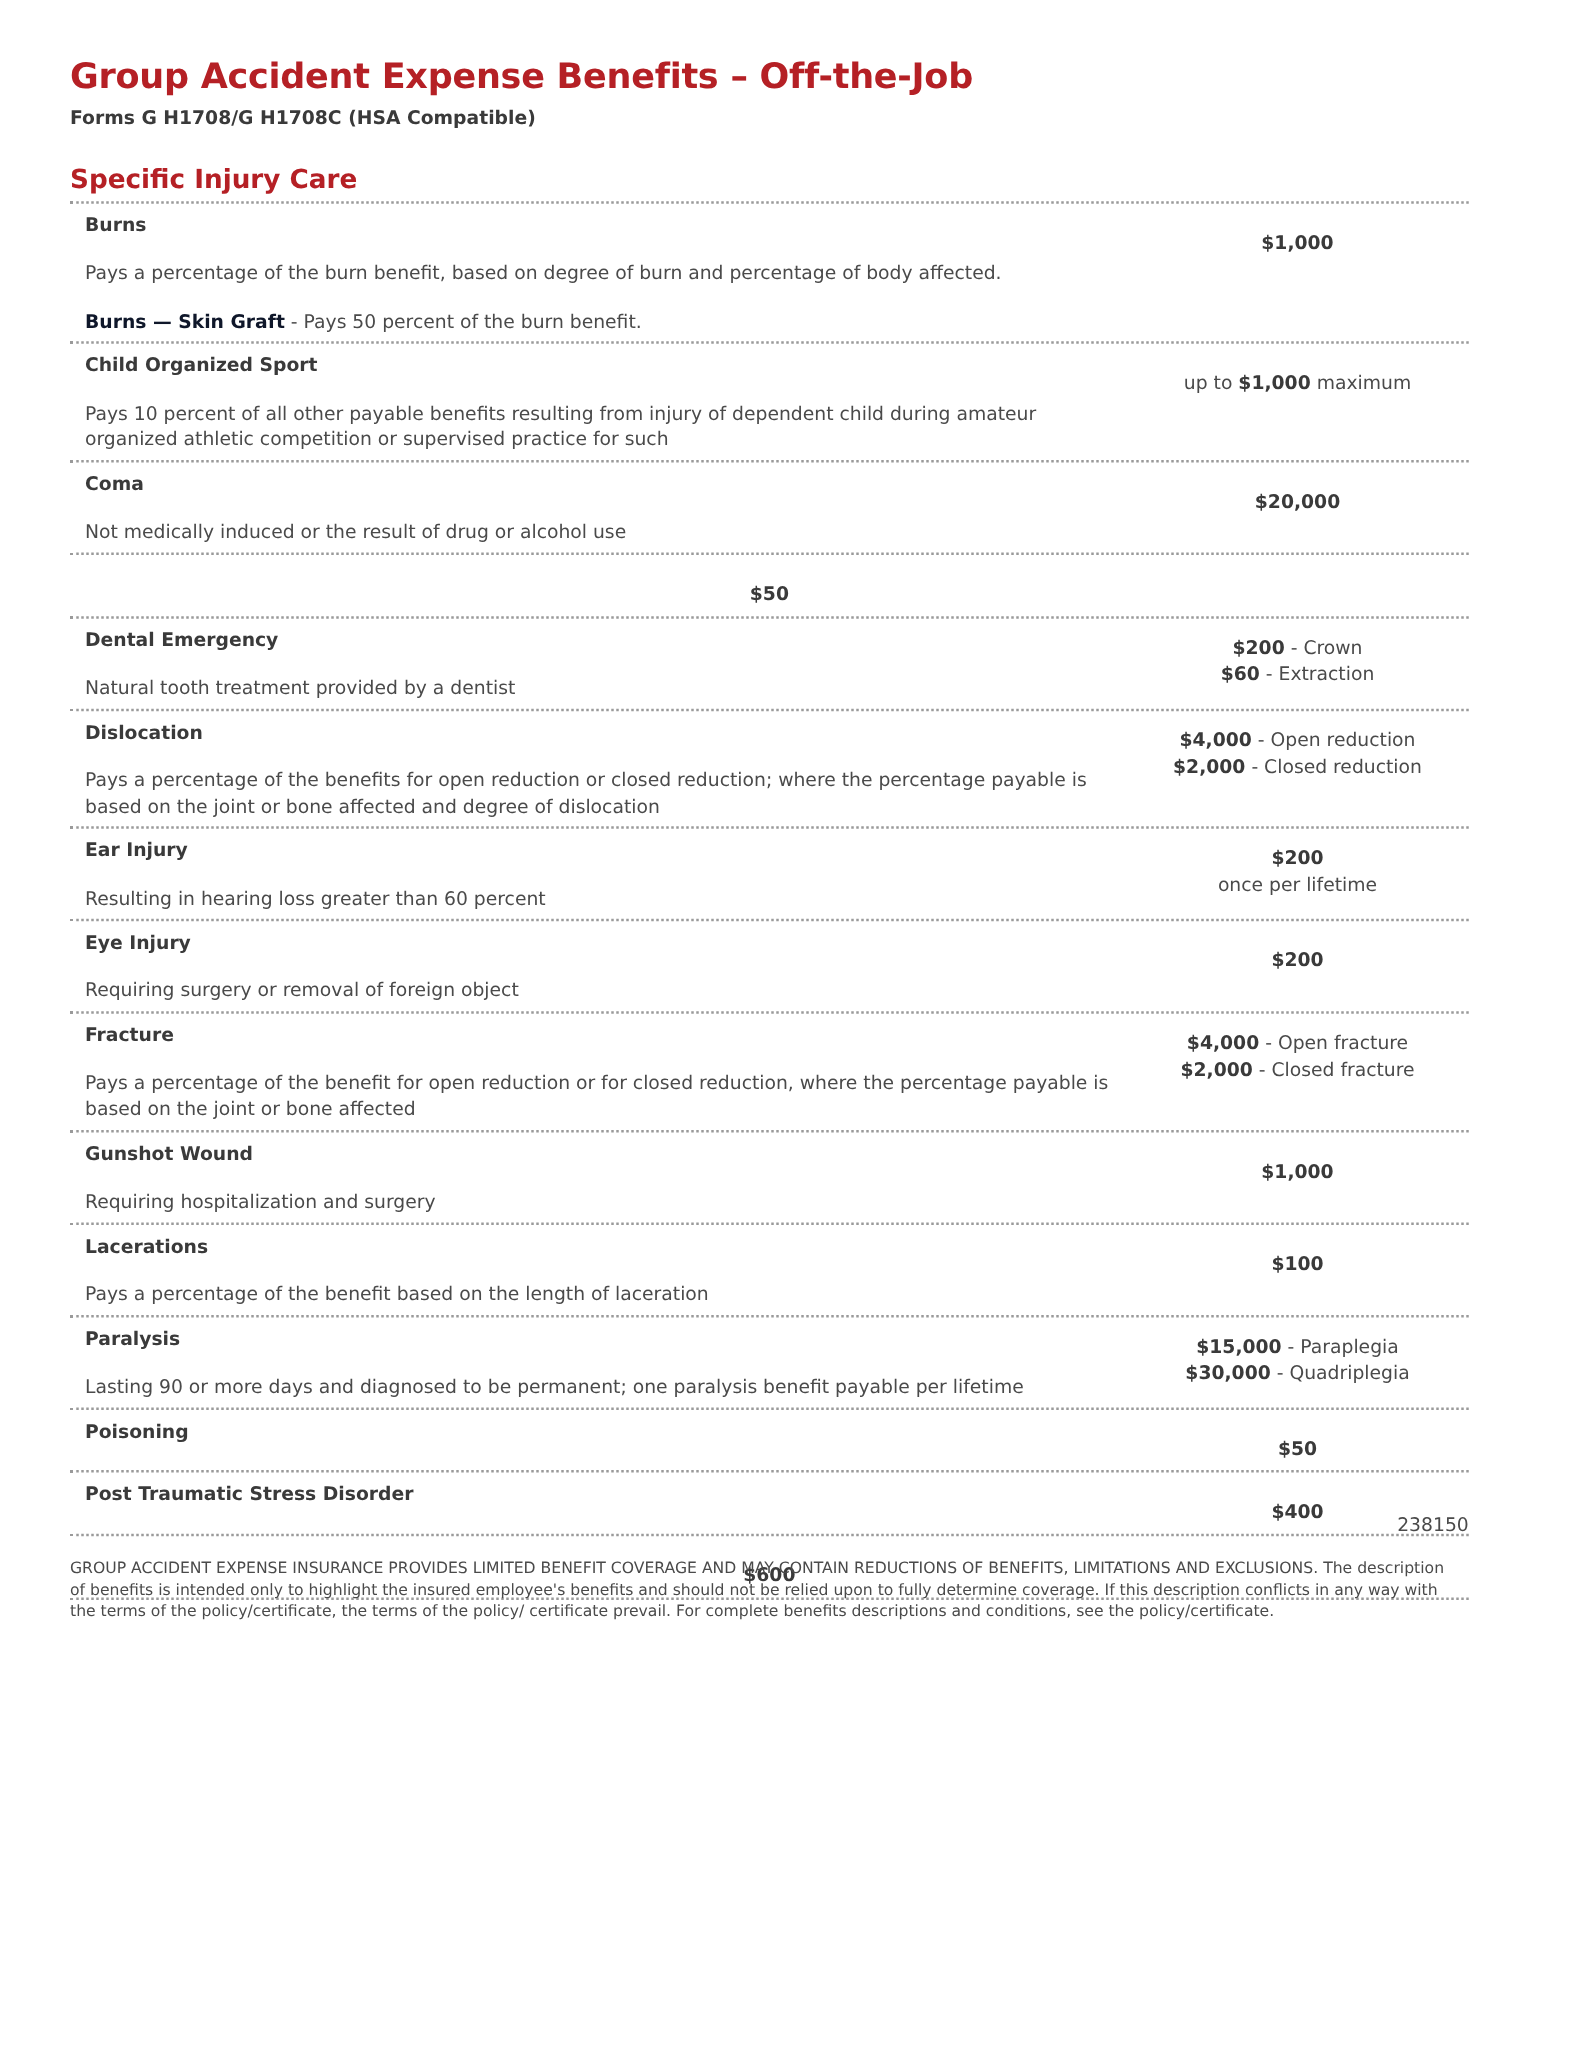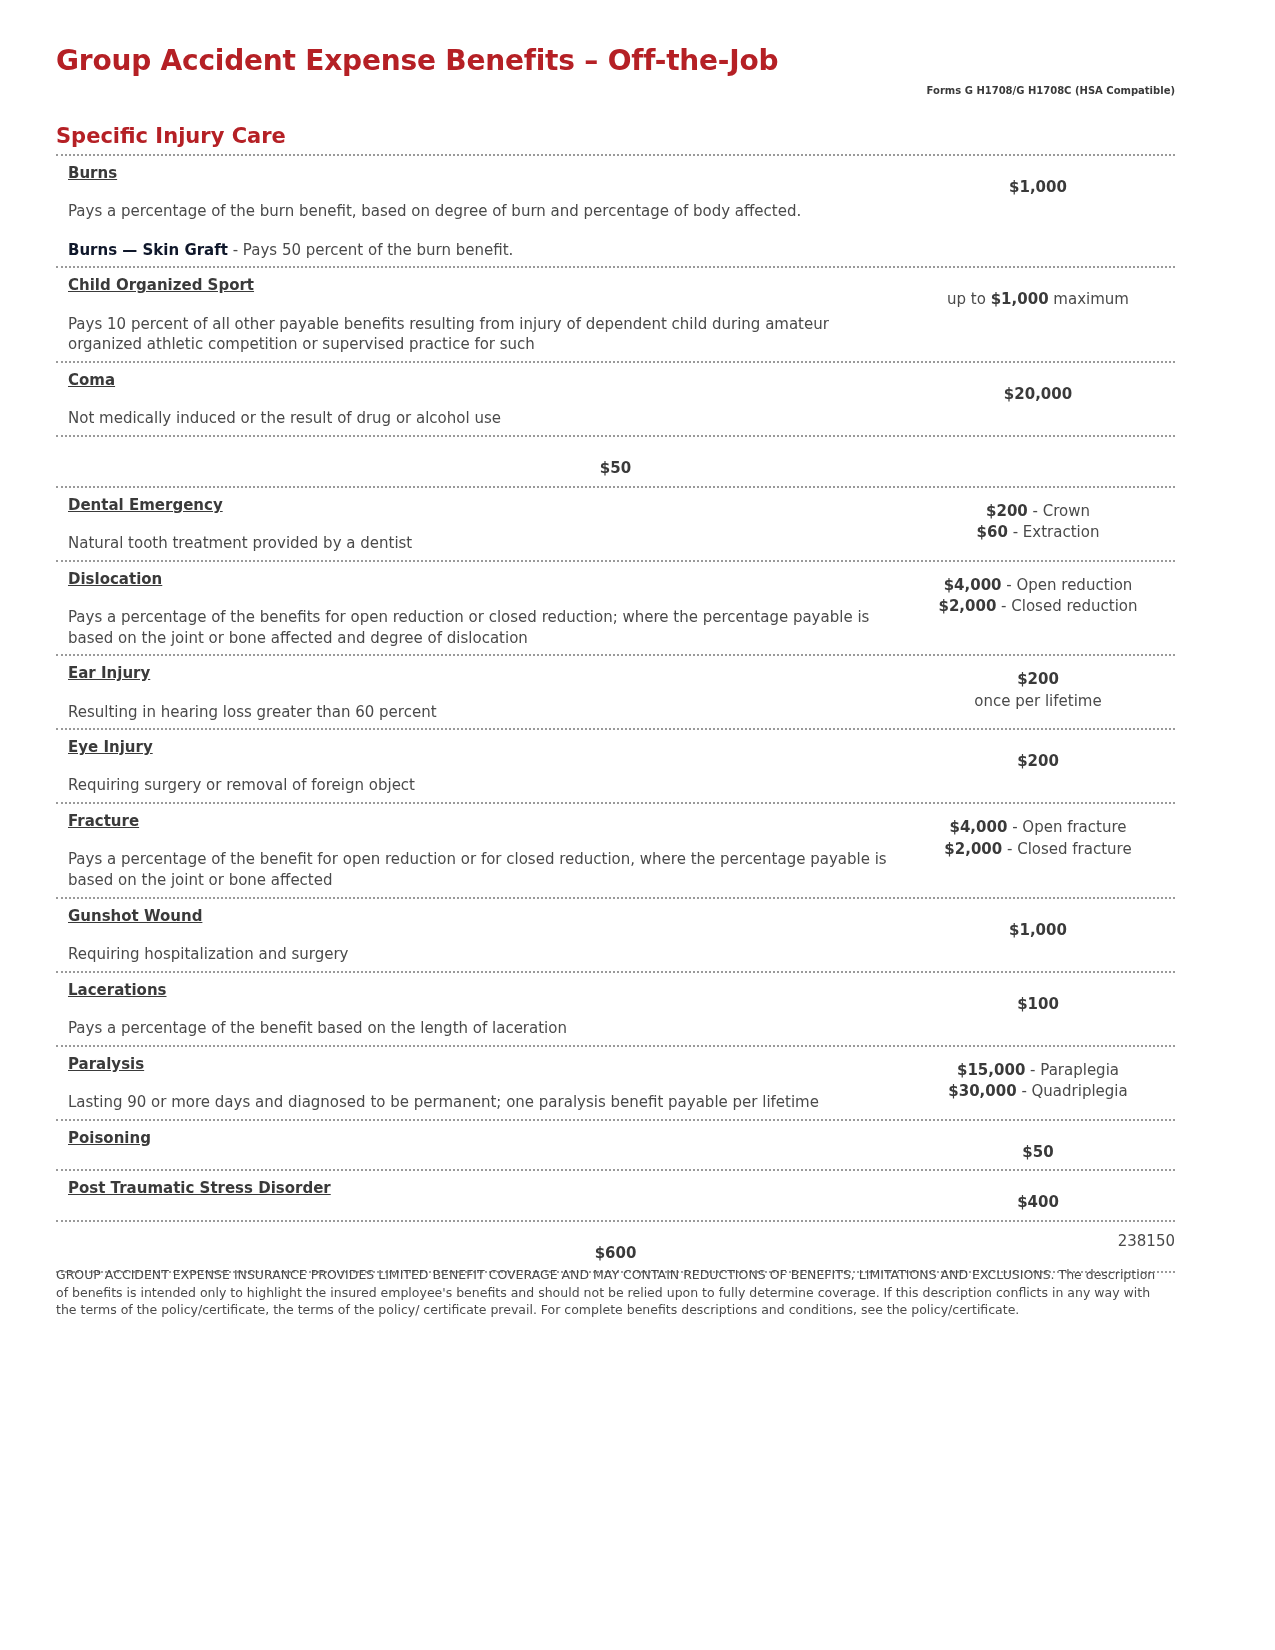--- a/index.html
+++ b/index.html
@@ -25,24 +25,23 @@
   .doc-title {
     color: #b52025;
     font-size: 28px;
     font-weight: bold;
     letter-spacing: -0.2px;
     margin: 0 0 8px 0;
     line-height: 1.1;
   }
   .doc-subtitle {
     color: #3a3a3a;
-    font-size: 10px;
+    font-size: 15px;
     font-weight: bold;
     margin: 0 0 28px 0;
-    text-align: right;
   }
   .section-title {
     color: #b52025;
     font-size: 21px;
     font-weight: bold;
     margin: 0 0 6px 0;
   }
   .dotted-rule {
     border-top: 2px dotted #9a9a9a;
     height: 0;
@@ -58,21 +57,20 @@
     flex: 0 0 845px;
     max-width: 845px;
     padding-left: 12px;
     box-sizing: border-box;
   }
   .benefit-name {
     font-size: 15px;
     font-weight: bold;
     color: #3a3a3a;
     line-height: 1.35;
-    text-decoration: underline;
   }
   .benefit-desc {
     font-size: 15px;
     color: #4a4a4a;
     line-height: 1.38;
     margin-top: 18px;
   }
   .benefit-desc b {
     color: #0f172a;
   }
@@ -92,21 +90,21 @@
     white-space: nowrap;
   }
   .amount-line.wrap {
     white-space: normal;
   }
   .pad-top-small { padding-top: 6px; }
   .footer {
     position: absolute;
     left: 56px;
     right: 56px;
-    bottom: 37px;
+    bottom: 58px;
   }
   .doc-number {
     text-align: right;
     font-size: 15px;
     color: #4a4a4a;
     margin-bottom: 16px;
     padding-right: 44px;
   }
   .disclaimer {
     font-size: 12.5px;

